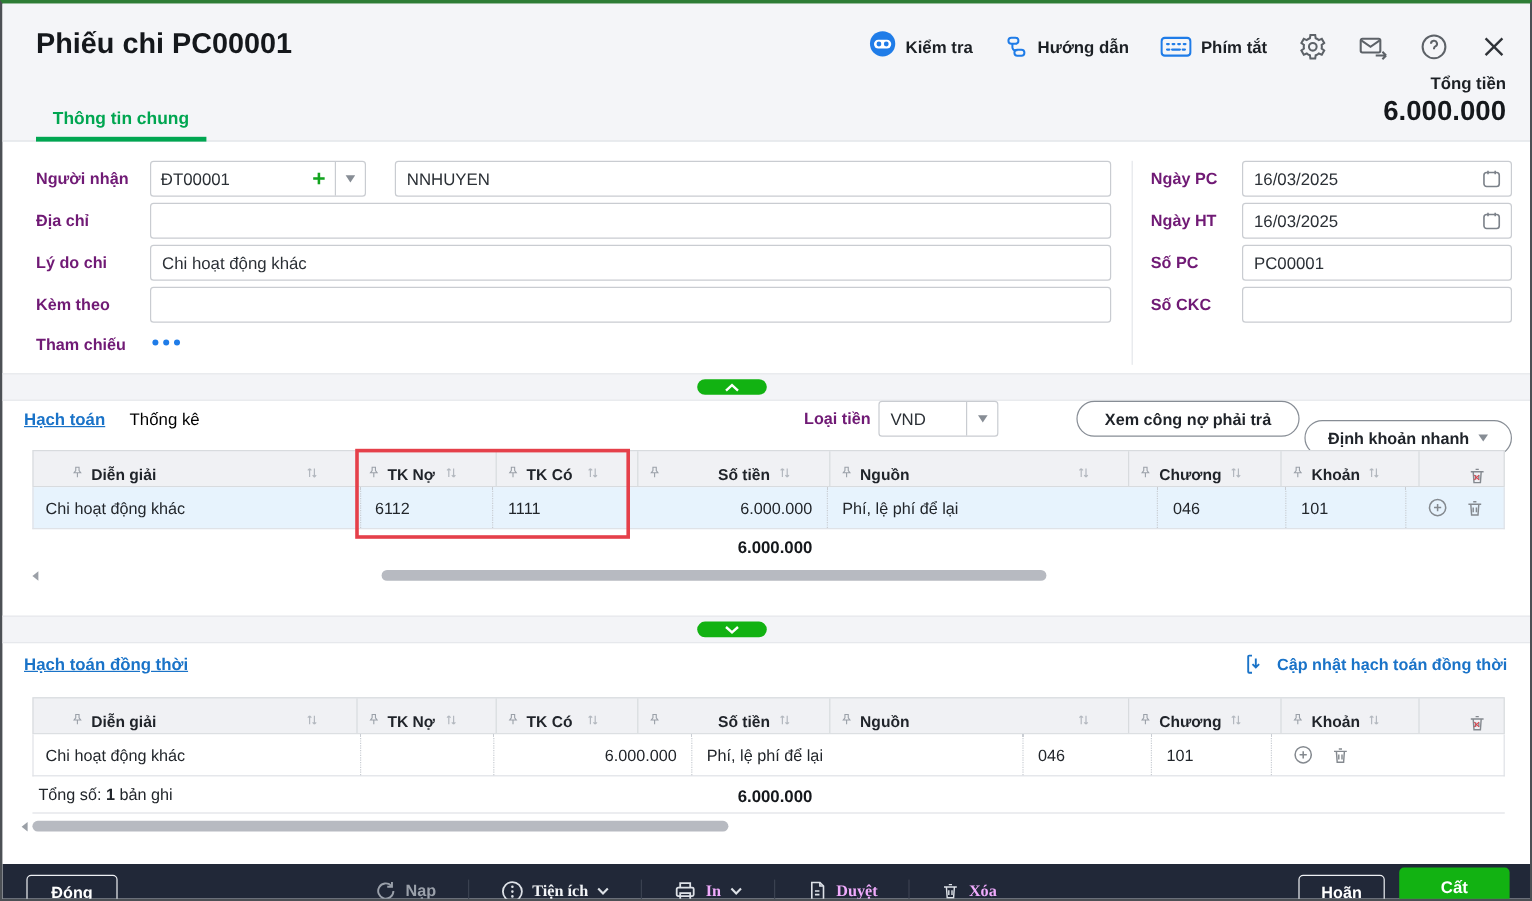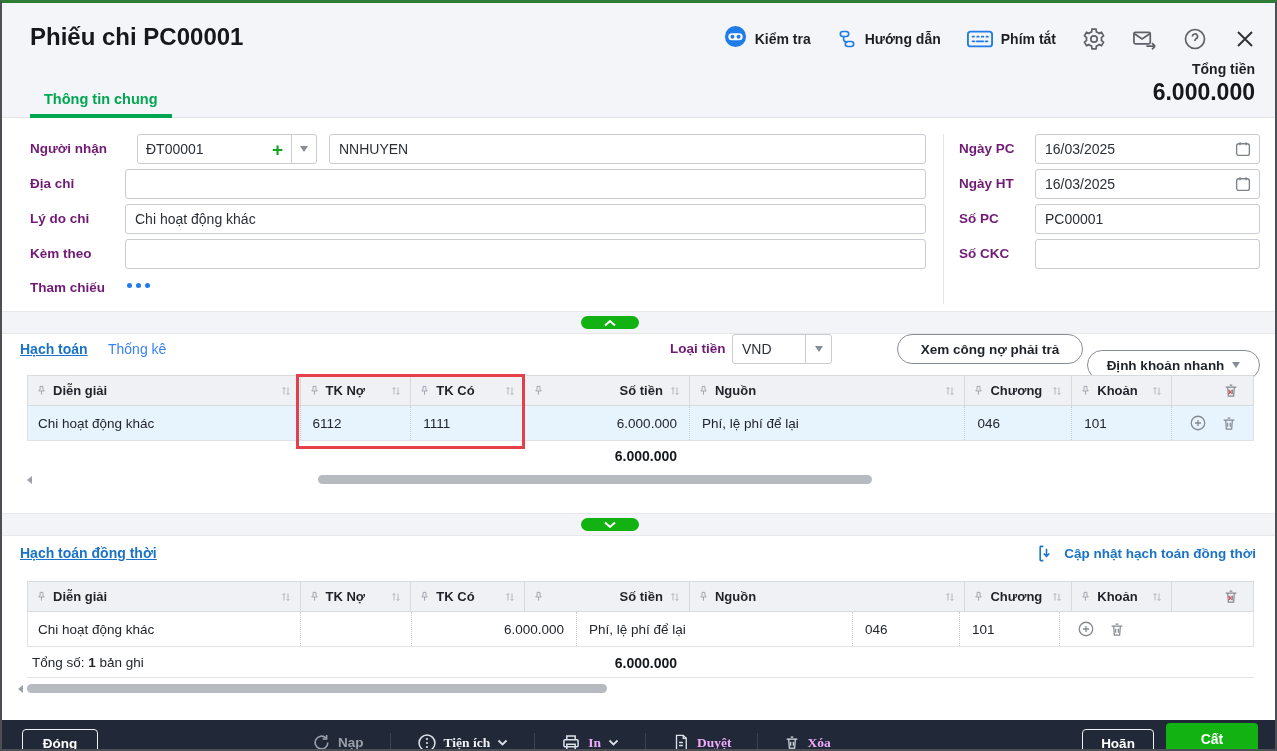--- a/index.html
+++ b/index.html
@@ -31,29 +31,29 @@
   .caret-tri { width:0; height:0; border-left:4.5px solid transparent; border-right:4.5px solid transparent; border-top:6px solid #878d95; }
   .cal { position:absolute; color:#7c828a; }
   .dots-more { position:absolute; left:125px; top:280px; display:flex; gap:4px; cursor:pointer; }
   .dots-more i { width:5px; height:5px; border-radius:50%; background:#1f7ce8; }
   .vdivider { position:absolute; left:941px; top:131px; width:1px; height:170px; background:#e4e6ea; }
   
   .band { position:absolute; left:0; width:100%; height:23px; background:#f3f4f7; border-top:1px solid #e6e8ec; border-bottom:1px solid #e6e8ec; }
   .pill { position:absolute; left:579px; width:58px; height:13px; background:#12b212; border-radius:7px; display:flex; align-items:center; justify-content:center; color:#fff; cursor:pointer; }
   
   .seclink { position:absolute; font-size:14px; font-weight:700; color:#1a73c8; text-decoration:underline; cursor:pointer; }
-  .sectab { position:absolute; font-size:14px; color:#3b82f6; cursor:pointer; }
+  .sectab { position:absolute; font-size:14px; color:#000000; cursor:pointer; }
   .select { position:absolute; height:30px; border:1px solid #c9ccd1; border-radius:3px; background:#fff; display:flex; cursor:pointer; }
   .select .val { flex:1; display:flex; align-items:center; padding:0 9px; font-size:14px; color:#2b3036; }
   .select .caret-seg { width:26px; border-left:1px solid #c9ccd1; display:flex; align-items:center; justify-content:center; }
   .pill-btn { position:absolute; height:30px; border:1px solid #878d95; border-radius:16px; background:#fff; display:flex; align-items:center; justify-content:center; gap:8px; font-size:13.5px; font-weight:700; color:#1f2329; cursor:pointer; }
   
   .tbl { position:absolute; left:25px; width:1227px; }
   .thead { display:flex; height:31px; background:#f0f1f4; border:1px solid #d8dbde; }
-  .th { display:flex; align-items:center; gap:6px; padding:2px 8px; border-left:1px solid #d8dbde; font-size:13px; font-weight:700; color:#1f2329; }
+  .th { display:flex; align-items:flex-start; gap:6px; padding:12px 8px; border-left:1px solid #d8dbde; font-size:13px; font-weight:700; color:#1f2329;margin-left:23px; }
   .th:first-child { border-left:none; }
   .th .pin-i { color:#9aa0a8; display:flex; }
   .th .sort-i { color:#b3b8bf; display:flex; margin-left:auto; }
   .th.num { justify-content:flex-end; }
   .th.num .lbl { margin-left:auto; }
   .th.num .sort-i { margin-left:0; }
   .th.act { justify-content:flex-end; padding-right:14px; }
   .trow { display:flex; height:35px; background:#fff; border:1px solid #dfe2e7; border-top:none; }
   .trow.hl { background:#e7f3fd; }
   .td { display:flex; align-items:center; padding:0 12px; font-size:13.5px; color:#22262b; border-left:1px dotted #c9cdd3; overflow:hidden; white-space:nowrap; }
@@ -148,21 +148,21 @@
     </div>
 
     <div class="total-label">Tổng tiền</div>
     <div class="total-value">6.000.000</div>
 
     <div class="tab">Thông tin chung</div>
     <div class="tab-underline"></div>
   </div>
 
   <div class="flabel" style="left:28px;top:138px">Người nhận</div>
-  <div class="combo" style="left:135px;top:131px;width:180px">
+  <div class="combo" style="left:123px;top:131px;width:180px">
     <div class="code">
       <span>ĐT00001</span>
       <span class="plus">+</span>
     </div>
     <div class="caret-seg">
         <span class="caret-tri"></span>
       </div>
   </div>
   <input class="inp" style="left: 327px; top: 131px; width: 597px;" value="NNHUYEN">
 

